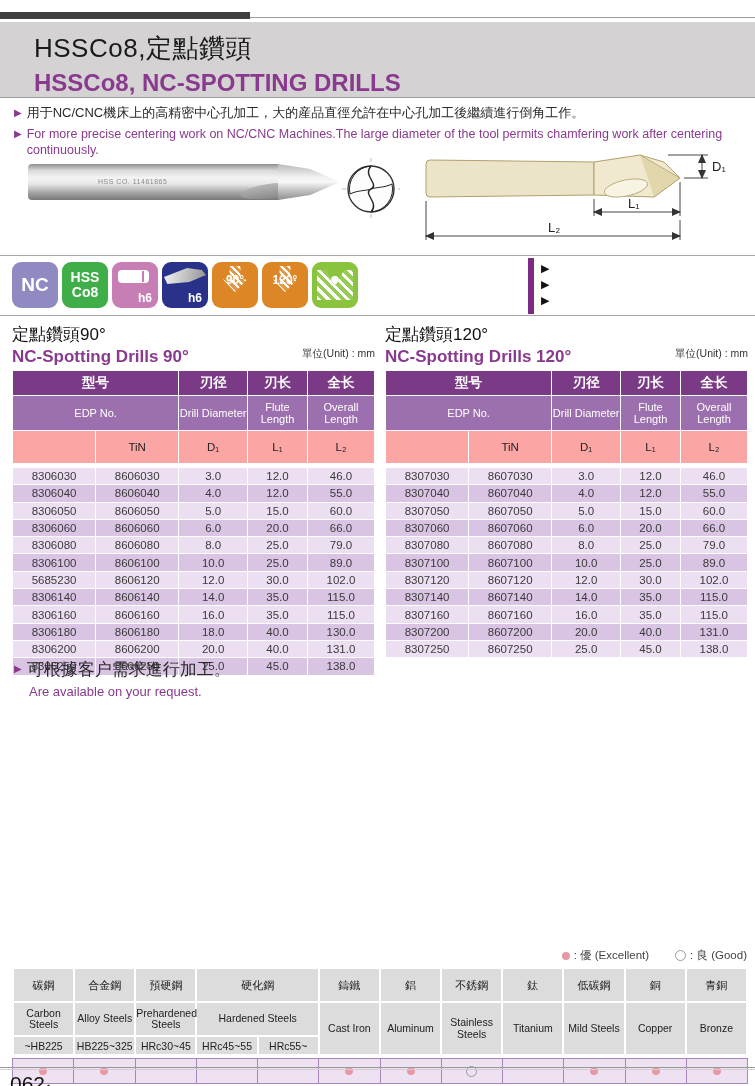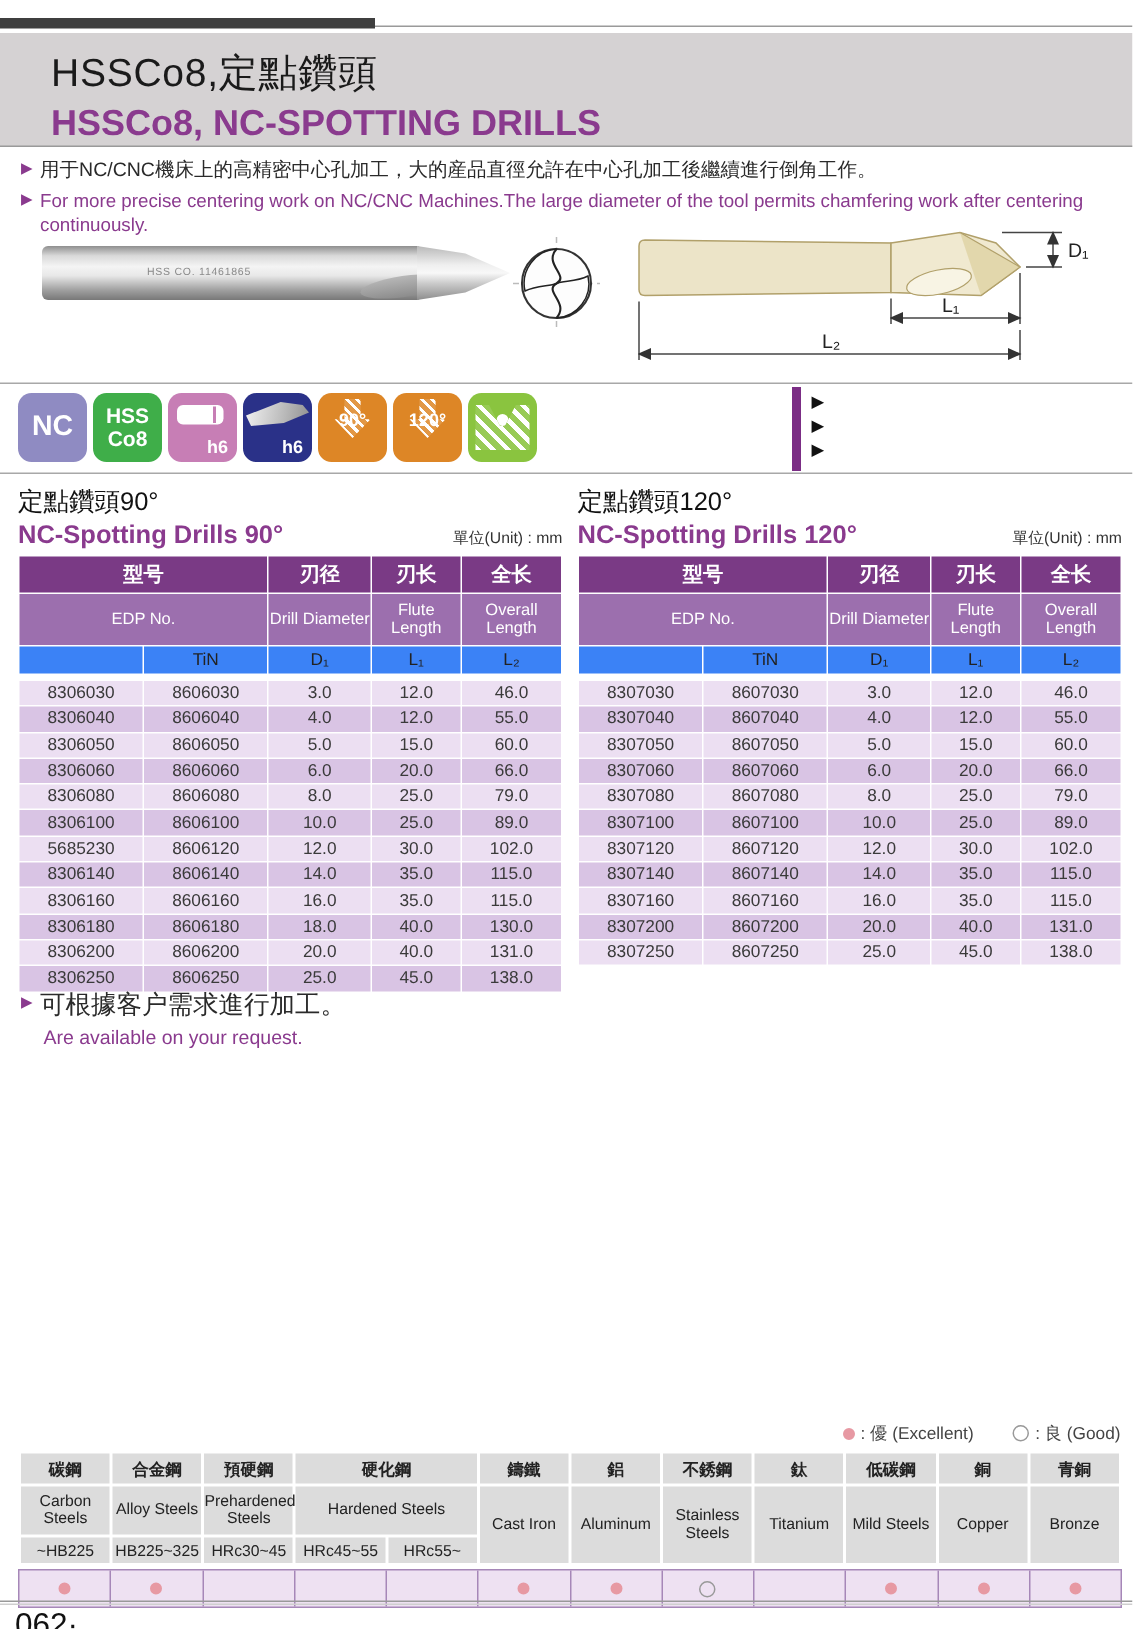--- a/index.html
+++ b/index.html
@@ -92,28 +92,28 @@
   .vnotch:after { content:""; position:absolute; left:6px; top:8px; width:8px; height:8px; border-radius:50%; background:#fff; }
 
   .index-bar { position:absolute; top:246px; left:528px; width:6px; height:56px; background:#7b2d85; }
   .index-arrows { position:absolute; top:250px; left:541px; display:flex; flex-direction:column; gap:4px; }
   .index-arrows span { color:#111; font-size:11px; line-height:12px; }
 
   
   .spec-area { position:absolute; top:311px; left:12px; width:736px; display:flex; gap:10px; }
   .spec-block { width:363px; position:relative; }
   .spec-title-cn { font-size:17px; color:#111; }
-  .spec-title-row { display:flex; justify-content:space-between; align-items:flex-end; margin-top:1px; margin-bottom:3px; }
+  .spec-title-row { display:flex; justify-content:space-between; align-items:flex-start; margin-top:1px; margin-bottom:3px; }
   .spec-title-en { font-size:17px; font-weight:bold; color:#8a3a8e; }
   .spec-unit { font-size:10.5px; color:#333; padding-bottom:1px; }
   table.spec { width:100%; border-collapse:separate; border-spacing:1px; table-layout:fixed; }
   table.spec th, table.spec td { text-align:center; vertical-align:middle; }
   tr.h1 th { background:#7a3a85; color:#fff; font-size:13.5px; font-weight:bold; height:24px; }
   tr.h2 th { background:#9c6fae; color:#fff; font-size:11px; font-weight:normal; height:34px; line-height:12px; }
-  tr.h3 td { background:#3b82f6; color:#222; font-size:11.5px; height:18px; }
+  tr.h3 td { background:#fca5a5; color:#222; font-size:11.5px; height:32px; }
   tr.gapper td { height:3px; background:transparent; }
   table.spec tbody td { font-size:11.5px; color:#3a3a3a; height:16.3px; }
   table.spec tbody tr:nth-child(odd) td { background:#ecdff2; }
   table.spec tbody tr:nth-child(even) td { background:#d9c4e4; }
 
   
   .note { position:absolute; top:649px; left:14px; }
   .note-cn { font-size:17px; color:#2a2a2a; line-height:17px; }
   .note-en { font-size:13px; color:#8a3a8e; line-height:17px; margin-left:15px; }
 
@@ -122,21 +122,21 @@
   .legend-item { display:flex; align-items:center; gap:4px; }
 
   .ring { display:inline-block; border-radius:50%; }
   .ring.excellent { width:6px; height:6px; border:4px solid #e799a3; }
   .ring.good { width:11px; height:11px; border:1.5px solid #999; }
 
   
   .materials { position:absolute; top:955px; left:12px; width:736px; }
   table.mat { width:100%; border-collapse:separate; border-spacing:2px; table-layout:fixed; }
   table.mat td { background:#dcdcdc; text-align:center; vertical-align:middle; color:#222; }
-  tr.mat-cn td { font-size:11px; font-weight:bold; height:20px; }
+  tr.mat-cn td { font-size:11px; font-weight:normal; height:32px; }
   tr.mat-en td { font-size:10.5px; height:32px; line-height:11.5px; }
   tr.mat-hard td { font-size:10.5px; height:17px; }
   .rating-row {
     margin-top:2px; display:flex; border:1px solid #a687b8; height:26px; background:#eee1f2;
   }
   .rating-cell { flex:1; display:flex; align-items:center; justify-content:center; border-right:1px solid #a687b8; }
   .rating-cell:last-child { border-right:none; }
 
   
   .footer-line { position:absolute; top:1055px; left:0; width:755px; height:3px; border-top:1px solid #999; border-bottom:1px solid #cfcfcf; }

